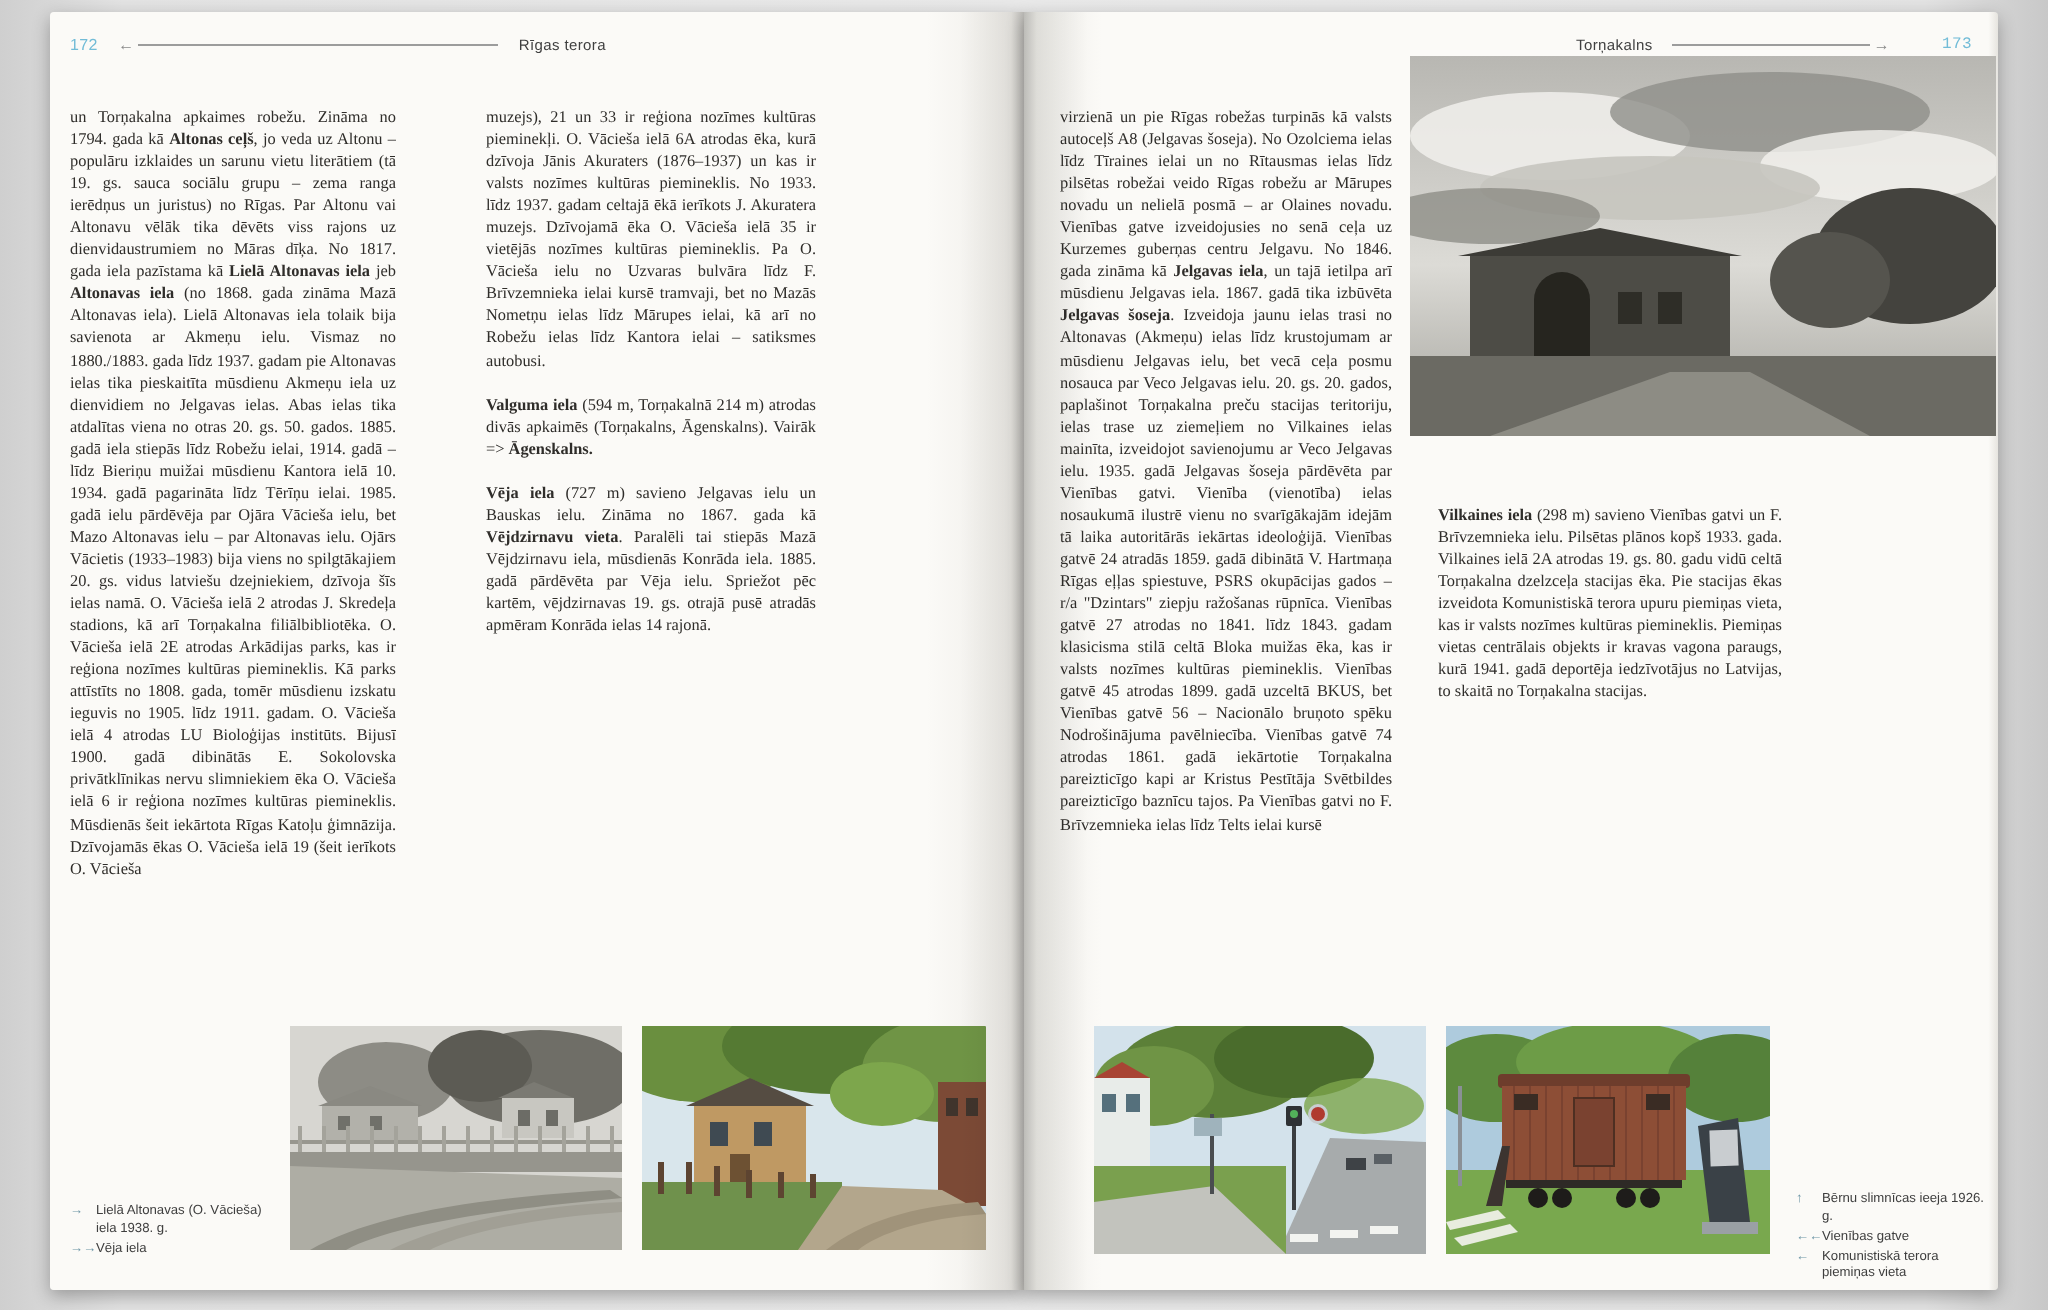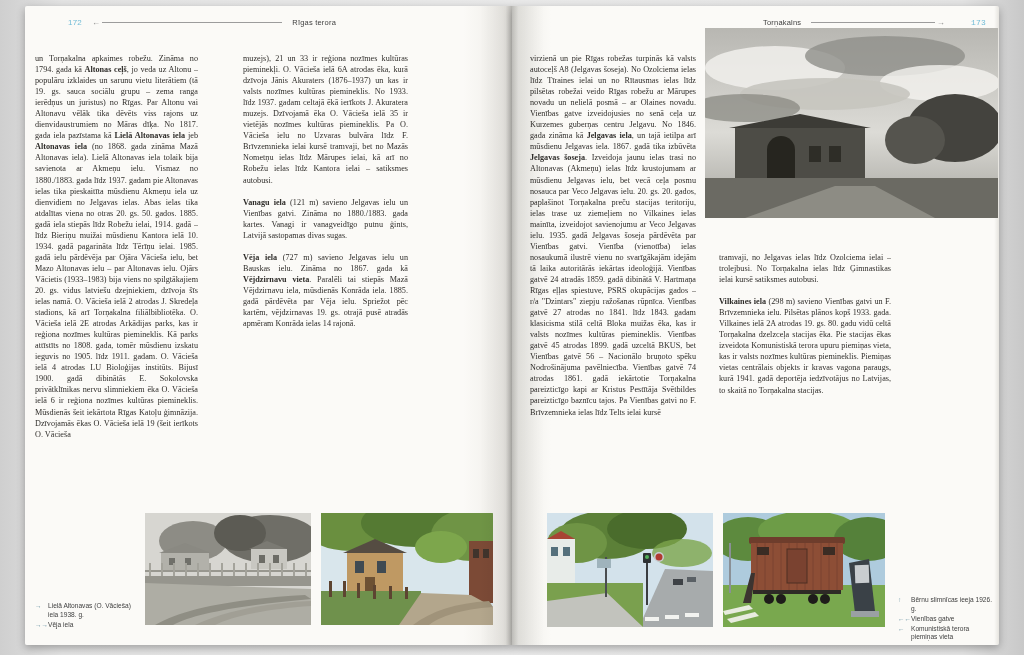--- a/index.html
+++ b/index.html
@@ -21,22 +21,22 @@
   .page-right{left:512px;background:linear-gradient(to right,#ecebe6 0%,#fbfaf7 8%,#fbfaf7 99%,#e6e4df 100%);border-radius:0 2px 2px 0;}
   .gutter{
     position:absolute;left:480px;top:6px;width:64px;height:639px;pointer-events:none;
     background:linear-gradient(to right,rgba(0,0,0,0) 0%,rgba(0,0,0,0.07) 40%,rgba(0,0,0,0.20) 50%,rgba(0,0,0,0.07) 60%,rgba(0,0,0,0) 100%);
   }
   
   .hdr{
     position:absolute;top:12px;display:flex;align-items:center;
     font-family:"Liberation Sans", sans-serif;font-size:7.5px;color:#3f3f3f;letter-spacing:.2px;
   }
-  .hdr-left{left:10px;width:268px;margin-left:33px;}
-  .hdr-right{left:251px;right:13px;}
+  .hdr-left{left:10px;width:268px;}
+  .hdr-right{left:276px;right:13px;}
   .folio{color:#72bcd7;font-size:8px;}
   .rule{flex:1;height:1px;background:#9c9c9c;}
   .hdr .arr{color:#8a8a8a;font-size:8px;line-height:1;padding:0 2px;}
   .hdr-left .folio{margin-right:8px;}
   .hdr-left .running{margin-left:10px;}
   .hdr-right .running{margin-right:10px;}
   .hdr-right .folio{margin-left:24px;font-family:Liberation Mono, monospace;}
   
   .col{
     position:absolute;top:47px;
@@ -80,21 +80,21 @@
       <span class="arr">←</span>
       <span class="rule"></span>
       <span class="running">Rīgas terora</span>
     </div>
 
     <div class="col colL1">
         <p>un Torņakalna apkaimes robežu. Zināma no 1794. gada kā <strong>Altonas ceļš</strong>, jo veda uz Altonu – populāru izklaides un sarunu vietu literātiem (tā 19. gs. sauca sociālu grupu – zema ranga ierēdņus un juristus) no Rīgas. Par Altonu vai Altonavu vēlāk tika dēvēts viss rajons uz dienvidaustrumiem no Māras dīķa. No 1817. gada iela pazīstama kā <strong>Lielā Altonavas iela</strong> jeb <strong>Altonavas iela</strong> (no 1868. gada zināma Mazā Altonavas iela). Lielā Altonavas iela tolaik bija savienota ar Akmeņu ielu. Vismaz no 1880./1883. gada līdz 1937. gadam pie Altonavas ielas tika pieskaitīta mūsdienu Akmeņu iela uz dienvidiem no Jelgavas ielas. Abas ielas tika atdalītas viena no otras 20. gs. 50. gados. 1885. gadā iela stiepās līdz Robežu ielai, 1914. gadā – līdz Bieriņu muižai mūsdienu Kantora ielā 10. 1934. gadā pagarināta līdz Tērīņu ielai. 1985. gadā ielu pārdēvēja par Ojāra Vācieša ielu, bet Mazo Altonavas ielu – par Altonavas ielu. Ojārs Vācietis (1933–1983) bija viens no spilgtākajiem 20. gs. vidus latviešu dzejniekiem, dzīvoja šīs ielas namā. O. Vācieša ielā 2 atrodas J. Skredeļa stadions, kā arī Torņakalna filiālbibliotēka. O. Vācieša ielā 2E atrodas Arkādijas parks, kas ir reģiona nozīmes kultūras piemineklis. Kā parks attīstīts no 1808. gada, tomēr mūsdienu izskatu ieguvis no 1905. līdz 1911. gadam. O. Vācieša ielā 4 atrodas LU Bioloģijas institūts. Bijusī 1900. gadā dibinātās E. Sokolovska privātklīnikas nervu slimniekiem ēka O. Vācieša ielā 6 ir reģiona nozīmes kultūras piemineklis. Mūsdienās šeit iekārtota Rīgas Katoļu ģimnāzija. Dzīvojamās ēkas O. Vācieša ielā 19 (šeit ierīkots O. Vācieša</p>
       </div>
     <div class="col colL2">
         <p>muzejs), 21 un 33 ir reģiona nozīmes kultūras pieminekļi. O. Vācieša ielā 6A atrodas ēka, kurā dzīvoja Jānis Akuraters (1876–1937) un kas ir valsts nozīmes kultūras piemineklis. No 1933. līdz 1937. gadam celtajā ēkā ierīkots J. Akuratera muzejs. Dzīvojamā ēka O. Vācieša ielā 35 ir vietējās nozīmes kultūras piemineklis. Pa O. Vācieša ielu no Uzvaras bulvāra līdz F. Brīvzemnieka ielai kursē tramvaji, bet no Mazās Nometņu ielas līdz Mārupes ielai, kā arī no Robežu ielas līdz Kantora ielai – satiksmes autobusi.</p>
-        <p><strong>Vanagu iela</strong> (121 m) savieno Jelgavas ielu un Vienības gatvi. Zināma no 1880./1883. gada kartes. Vanagi ir vanagveidīgo putnu ģints, Latvijā sastopamas divas sugas.</p>
+        <p><strong>Valguma iela</strong> (594 m, Torņakalnā 214 m) atrodas divās apkaimēs (Torņakalns, Āgenskalns). Vairāk =&gt; <strong>Āgenskalns.</strong></p>
         <p><strong>Vēja iela</strong> (727 m) savieno Jelgavas ielu un Bauskas ielu. Zināma no 1867. gada kā <strong>Vējdzirnavu vieta</strong>. Paralēli tai stiepās Mazā Vējdzirnavu iela, mūsdienās Konrāda iela. 1885. gadā pārdēvēta par Vēja ielu. Spriežot pēc kartēm, vējdzirnavas 19. gs. otrajā pusē atradās apmēram Konrāda ielas 14 rajonā.</p>
       </div>
 
     <figure class="photo1">
       <svg viewBox="0 0 166 112" preserveAspectRatio="none">
         <rect width="166" height="112" fill="#d7d6d1"></rect>
         <ellipse cx="48" cy="28" rx="34" ry="20" fill="#8d8c85"></ellipse>
         <ellipse cx="125" cy="26" rx="48" ry="24" fill="#6f6e67"></ellipse>
         <ellipse cx="95" cy="20" rx="26" ry="18" fill="#5c5b54"></ellipse>
         <polygon points="14,40 40,30 66,40" fill="#8a8982"></polygon>
@@ -202,21 +202,20 @@
         <rect x="124" y="118" width="12" height="16" fill="#2e2d27"></rect>
         <rect x="0" y="150" width="293" height="40" fill="#6b6a63"></rect>
         <polygon points="40,190 130,158 170,158 230,190" fill="#8d8c84"></polygon>
       </svg>
     </figure>
 
     <div class="col colR1">
         <p>virzienā un pie Rīgas robežas turpinās kā valsts autoceļš A8 (Jelgavas šoseja). No Ozolciema ielas līdz Tīraines ielai un no Rītausmas ielas līdz pilsētas robežai veido Rīgas robežu ar Mārupes novadu un nelielā posmā – ar Olaines novadu. Vienības gatve izveidojusies no senā ceļa uz Kurzemes guberņas centru Jelgavu. No 1846. gada zināma kā <strong>Jelgavas iela</strong>, un tajā ietilpa arī mūsdienu Jelgavas iela. 1867. gadā tika izbūvēta <strong>Jelgavas šoseja</strong>. Izveidoja jaunu ielas trasi no Altonavas (Akmeņu) ielas līdz krustojumam ar mūsdienu Jelgavas ielu, bet vecā ceļa posmu nosauca par Veco Jelgavas ielu. 20. gs. 20. gados, paplašinot Torņakalna preču stacijas teritoriju, ielas trase uz ziemeļiem no Vilkaines ielas mainīta, izveidojot savienojumu ar Veco Jelgavas ielu. 1935. gadā Jelgavas šoseja pārdēvēta par Vienības gatvi. Vienība (vienotība) ielas nosaukumā ilustrē vienu no svarīgākajām idejām tā laika autoritārās iekārtas ideoloģijā. Vienības gatvē 24 atradās 1859. gadā dibinātā V. Hartmaņa Rīgas eļļas spiestuve, PSRS okupācijas gados – r/a "Dzintars" ziepju ražošanas rūpnīca. Vienības gatvē 27 atrodas no 1841. līdz 1843. gadam klasicisma stilā celtā Bloka muižas ēka, kas ir valsts nozīmes kultūras piemineklis. Vienības gatvē 45 atrodas 1899. gadā uzceltā BKUS, bet Vienības gatvē 56 – Nacionālo bruņoto spēku Nodrošinājuma pavēlniecība. Vienības gatvē 74 atrodas 1861. gadā iekārtotie Torņakalna pareizticīgo kapi ar Kristus Pestītāja Svētbildes pareizticīgo baznīcu tajos. Pa Vienības gatvi no F. Brīvzemnieka ielas līdz Telts ielai kursē</p>
       </div>
     <div class="col colR2">
-        <p>tramvaji, no Jelgavas ielas līdz Ozolciema ielai – trolejbusi. No Torņakalna ielas līdz Ģimnastikas ielai kursē satiksmes autobusi.</p>
         <p><strong>Vilkaines iela</strong> (298 m) savieno Vienības gatvi un F. Brīvzemnieka ielu. Pilsētas plānos kopš 1933. gada. Vilkaines ielā 2A atrodas 19. gs. 80. gadu vidū celtā Torņakalna dzelzceļa stacijas ēka. Pie stacijas ēkas izveidota Komunistiskā terora upuru piemiņas vieta, kas ir valsts nozīmes kultūras piemineklis. Piemiņas vietas centrālais objekts ir kravas vagona paraugs, kurā 1941. gadā deportēja iedzīvotājus no Latvijas, to skaitā no Torņakalna stacijas.</p>
       </div>
 
     <figure class="photo4">
       <svg viewBox="0 0 166 114" preserveAspectRatio="none">
         <rect width="166" height="114" fill="#d3e2eb"></rect>
         <ellipse cx="60" cy="22" rx="48" ry="24" fill="#5c8038"></ellipse>
         <ellipse cx="100" cy="16" rx="40" ry="20" fill="#4a6c2c"></ellipse>
         <ellipse cx="30" cy="30" rx="30" ry="20" fill="#6f9445"></ellipse>
         <ellipse cx="135" cy="40" rx="30" ry="14" fill="#7da64c" opacity="0.8"></ellipse>

